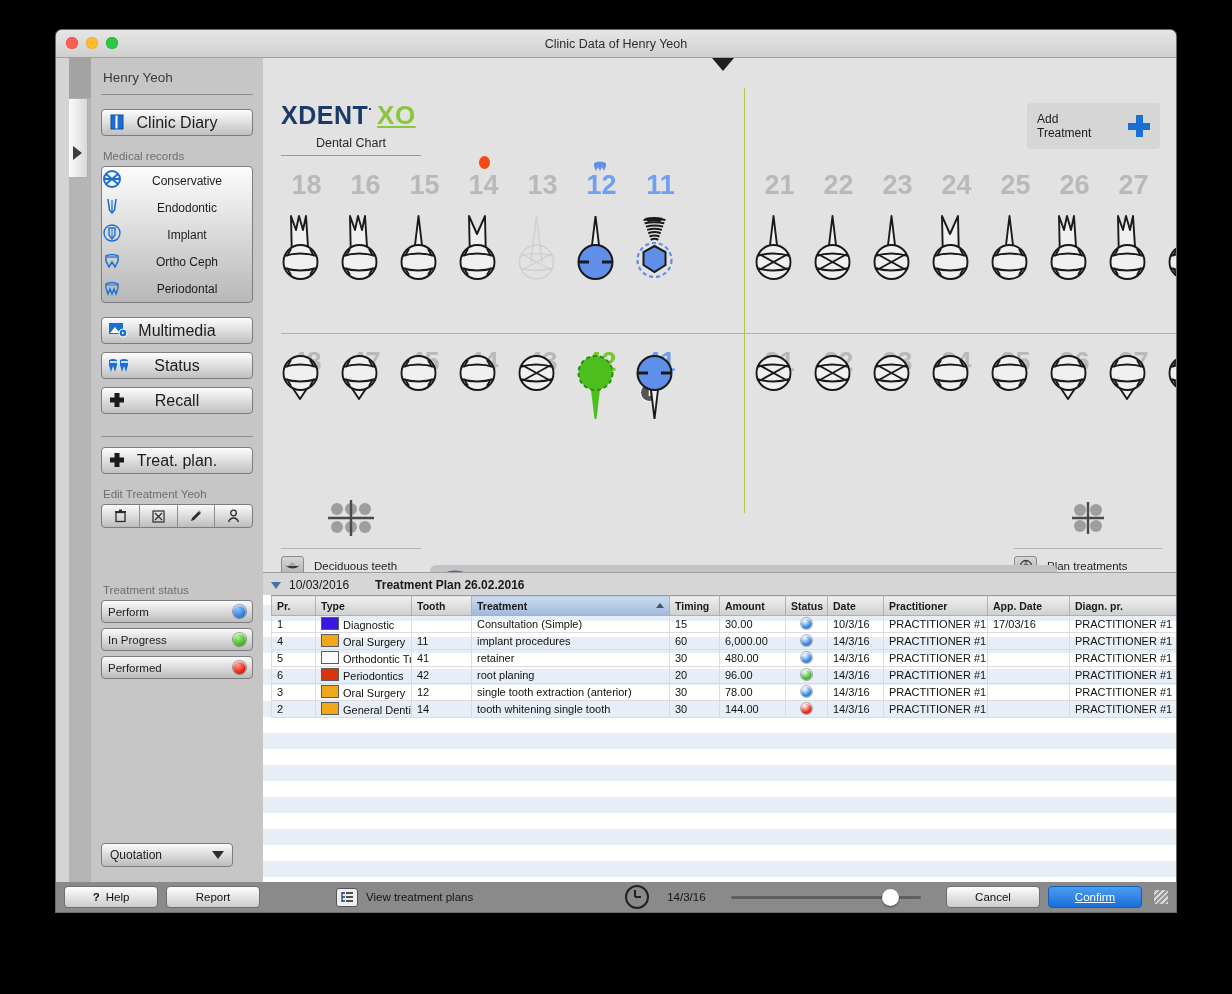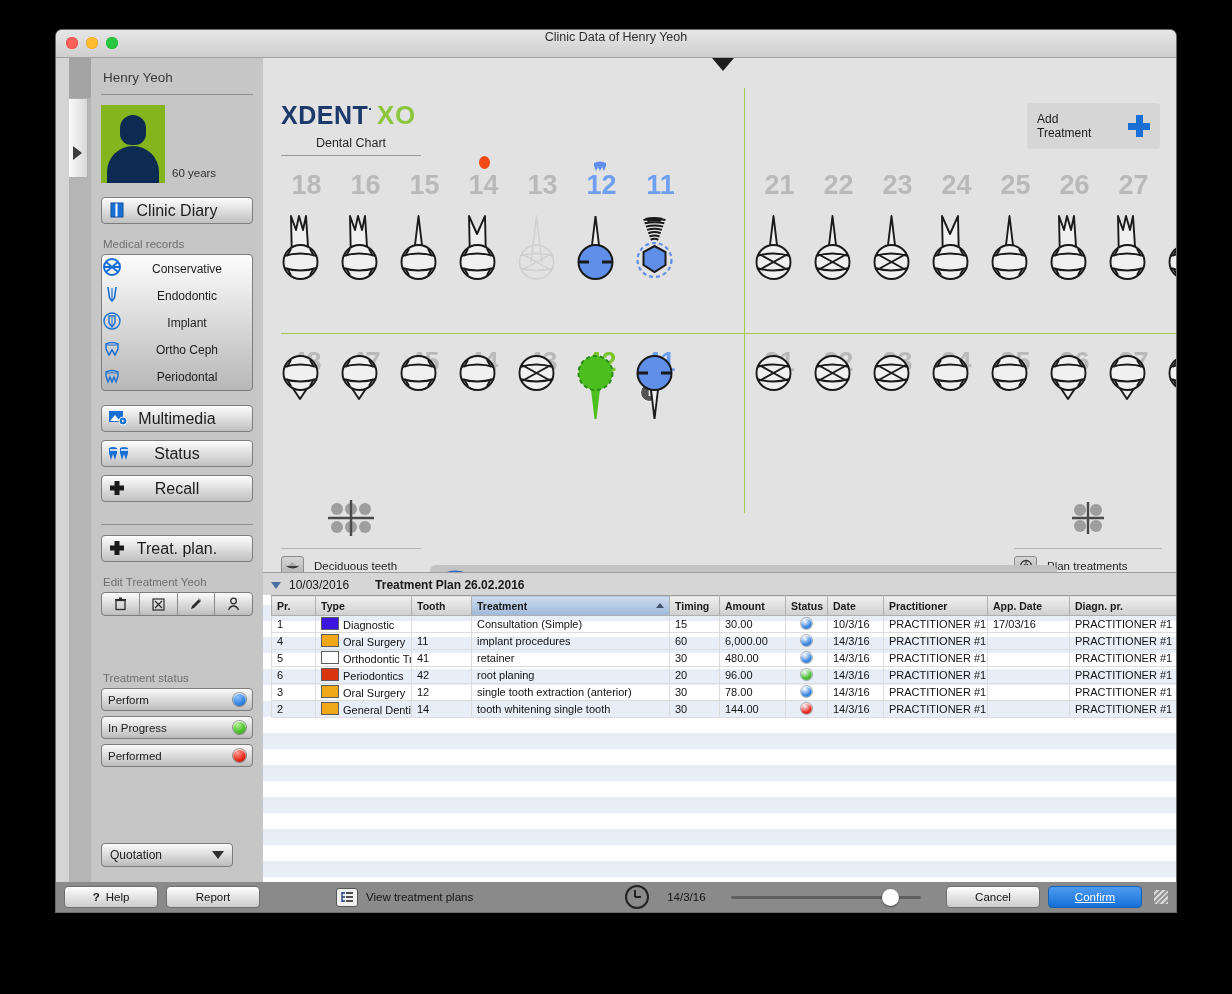--- a/index.html
+++ b/index.html
@@ -3,21 +3,21 @@
 <meta charset="utf-8">
 <style>
   html,body{margin:0;padding:0;background:#000;}
   body{width:1232px;height:994px;font-family:"Liberation Sans",sans-serif;overflow:hidden;}
 
   .app-window{position:absolute;left:56px;top:30px;width:1120px;height:882px;background:#d4d4d4;
     border-radius:6px 6px 0 0;overflow:hidden;box-shadow:0 0 0 1px #6c6c6c;}
 
   
   .titlebar{height:27px;background:linear-gradient(#e6e6e6,#cfcfcf);border-bottom:1px solid #a0a0a0;
-    position:relative;display:flex;}
+    position:relative;display:flex;align-items:center;}
   .traffic{position:absolute;left:10px;top:7px;display:flex;gap:8px;}
   .tl{width:12px;height:12px;border-radius:50%;}
   .tl.red{background:#ff5f57;box-shadow:inset 0 0 0 .5px #e0443e;}
   .tl.yel{background:#ffbd2e;box-shadow:inset 0 0 0 .5px #dea123;}
   .tl.grn{background:#28c940;box-shadow:inset 0 0 0 .5px #1aab29;}
   .title-text{width:100%;text-align:center;font-size:12.5px;color:#2d2d2d;}
 
   
   .wrap{display:flex;height:855px;margin-left:13px;}
 
@@ -71,21 +71,21 @@
   .quot-btn .lbl{flex:1;}
   .caret{width:0;height:0;border-left:6px solid transparent;border-right:6px solid transparent;border-top:8px solid #2e2e2e;}
 
   
   .main{flex:1;background:#e2e2e2;position:relative;overflow:hidden;}
   .marker{position:absolute;left:449px;top:0;width:0;height:0;
     border-left:11px solid transparent;border-right:11px solid transparent;border-top:13px solid #1e1e1e;}
 
   .brandbox{position:absolute;left:18px;top:42px;width:140px;}
   .brand{font-size:25px;font-weight:bold;color:#1b3a6b;letter-spacing:.5px;display:flex;align-items:center;}
-  .brand .xo{color:#8cc63e;margin-left:4px;font-size:26px;}
+  .brand .xo{color:#8cc63e;margin-left:4px;font-size:26px;text-decoration:underline;}
   .brand .dotmark{font-size:13px;color:#1b3a6b;position:relative;top:-7px;}
   .subbrand{text-align:center;font-size:12.5px;color:#2a2a2a;padding:5px 0 5px;}
   .brand-hr{height:1px;background:#9a9a9a;}
 
   .addtreat{position:absolute;right:16px;top:45px;width:133px;height:46px;background:#d6d6d6;
     border-radius:4px;display:flex;align-items:center;padding:0 10px;box-sizing:border-box;}
   .addtreat .txt{font-size:12px;color:#1c1c1c;line-height:14px;flex:1;}
   .plus{width:22px;height:22px;position:relative;}
   .plus::before,.plus::after{content:"";position:absolute;background:#1a6fd4;}
   .plus::before{left:8px;top:0;width:7px;height:22px;}
@@ -174,27 +174,20 @@
     <div class="edge-col">
       <div class="edge-top"></div>
       <div class="edge-handle"></div>
       <div class="edge-arrow"></div>
     </div>
 
     <div class="sidebar">
       <div class="pname">Henry Yeoh</div>
       <div class="hr"></div>
 
-      <div class="photo-row">
-        <div class="photo">
-          <div class="head"></div>
-          <div class="body"></div>
-        </div>
-        <div class="age">60 years</div>
-      </div>
 
       <div class="btn mt14">
         <span class="ic">
           <svg width="18" height="18" viewBox="0 0 18 18">
               <rect x="3" y="2" width="12" height="14" fill="#1a6fd4"></rect>
               <rect x="7.5" y="2" width="2" height="14" fill="#fff"></rect>
               <rect x="3" y="2" width="12" height="14" fill="none" stroke="#0d4f9e"></rect>
             </svg>
         </span>
         <span class="lbl">Clinic Diary</span>

